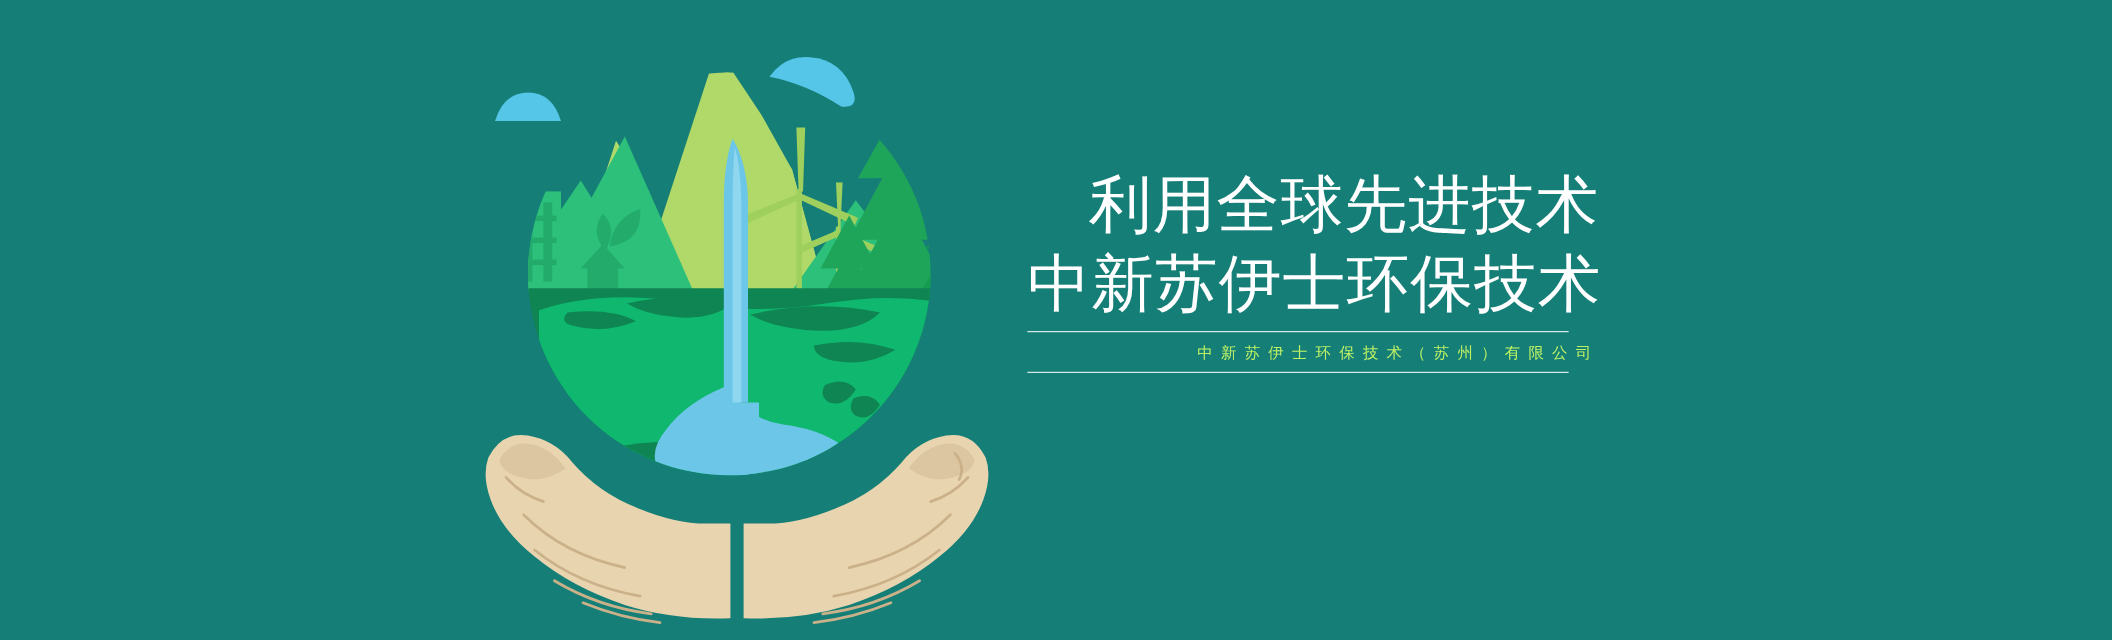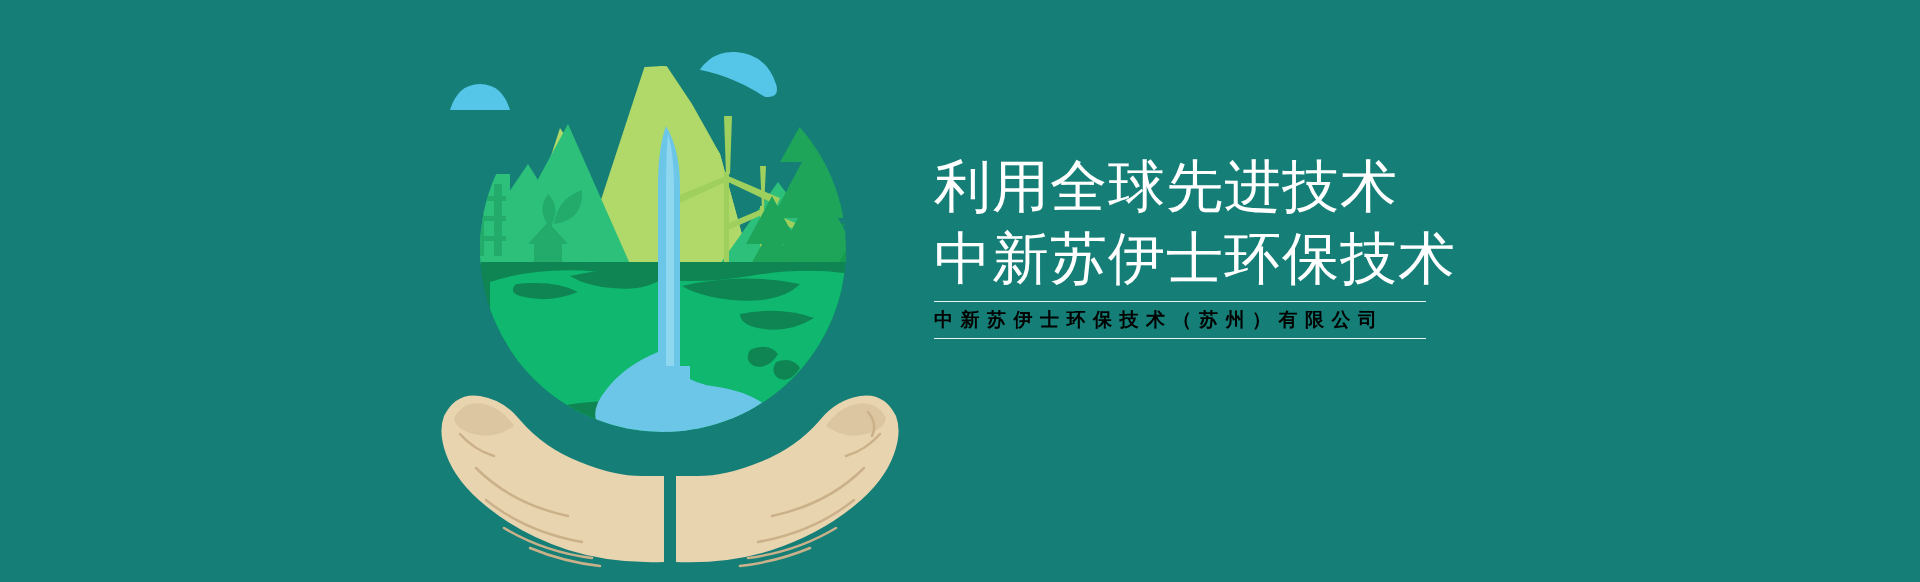--- a/index.html
+++ b/index.html
@@ -11,20 +11,21 @@
   body {
     font-family: "Liberation Sans", "DejaVu Sans", sans-serif;
   }
 
   .banner {
     position: relative;
     width: 1920px;
     height: 582px;
     background: #157f77;
     overflow: hidden;
+    text-align: right;
   }
 
   
   .illustration {
     position: absolute;
     left: 420px;
     top: 14px;
     width: 500px;
     height: 560px;
   }
@@ -50,25 +51,25 @@
     white-space: nowrap;
   }
   .rule {
     height: 1px;
     background: #ffffff;
     opacity: 0.92;
     width: 492px;
     margin-top: 7px;
   }
   .company {
-    color: #000000;
-    font-size: 19px;
+    color: #bef264;
+    font-size: 14px;
     line-height: 30px;
     letter-spacing: 7.5px;
-    font-weight: 700;
+    font-weight: 400;
     white-space: nowrap;
     padding-top: 3px;
   }
   .rule-bottom {
     height: 1px;
     background: #ffffff;
     opacity: 0.92;
     width: 492px;
     margin-top: 3px;
   }

